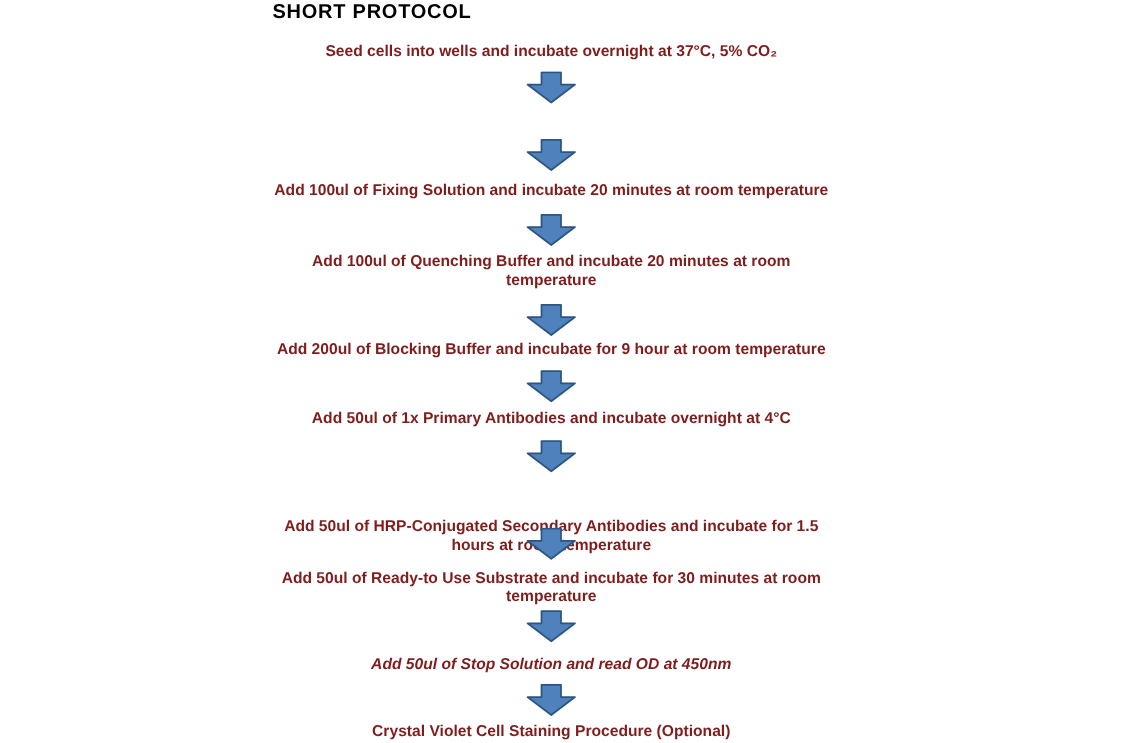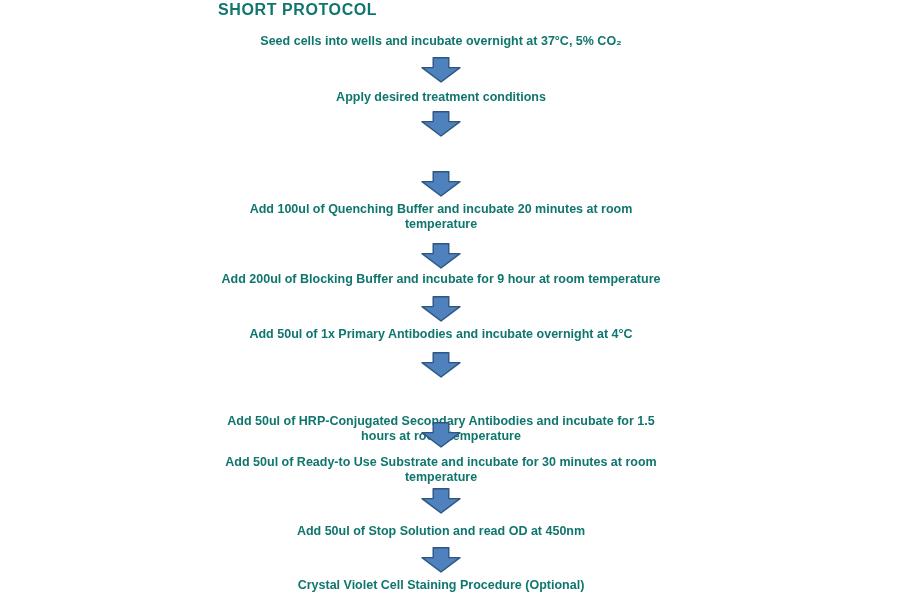--- a/index.html
+++ b/index.html
@@ -15,32 +15,32 @@
     overflow: hidden;
     font-family: "Liberation Sans", sans-serif;
   }
   .doc-title {
     position: absolute;
     left: 218px;
     top: 1px;
     font-size: 16px;
     font-weight: bold;
     letter-spacing: 0.6px;
-    color: #0f766e;
+    color: #000000;
     white-space: nowrap;
   }
   .step {
     position: absolute;
     left: 0;
     width: 882px;
     text-align: center;
     font-size: 12.5px;
     line-height: 14.5px;
     font-weight: bold;
-    color: #0f766e;
+    color: #7f1d1d;
     white-space: pre-line;
   }
   .arrow {
     position: absolute;
     left: 421px;
     width: 40px;
     height: 26px;
   }
   .arrow svg { display: block; }
 
@@ -54,47 +54,47 @@
   #step-3 { top: 202px; }
   #arrow-4 { top: 243px; }
   #step-4 { top: 272px; }
   #arrow-5 { top: 296px; }
   #step-5 { top: 327px; text-align: center; }
   #arrow-6 { top: 352px; }
   #step-6 { top: 384px; margin-top: 30px; }
   #arrow-7 { top: 422px; }
   #step-7 { top: 455px; }
   #arrow-8 { top: 488px; }
-  #step-8 { top: 524px; }
+  #step-8 { top: 524px; font-style: italic; }
   #arrow-9 { top: 547px; }
   #step-9 { top: 578px; }
 </style>
 </head>
 <body>
 
 <div class="canvas">
 
   <div class="doc-title">SHORT PROTOCOL</div>
 
   <div class="step" id="step-0">Seed cells into wells and incubate overnight at 37°C, 5% CO₂</div>
 
   <div class="arrow" id="arrow-1">
     <svg width="40" height="26" viewBox="0 0 40 26">
       <polygon points="12.2,0.8 27.8,0.8 27.8,10.6 39,10.6 20,25 1,10.6 12.2,10.6" fill="#4f81bd" stroke="#2c5581" stroke-width="1.4" stroke-linejoin="round"></polygon>
     </svg>
   </div>
 
-  <div class="step" id="step-1">Apply desired treatment conditions</div>
 
   <div class="arrow" id="arrow-2">
     <svg width="40" height="26" viewBox="0 0 40 26">
       <polygon points="12.2,0.8 27.8,0.8 27.8,10.6 39,10.6 20,25 1,10.6 12.2,10.6" fill="#4f81bd" stroke="#2c5581" stroke-width="1.4" stroke-linejoin="round"></polygon>
     </svg>
   </div>
 
+  <div class="step" id="step-2">Add 100ul of Fixing Solution and incubate 20 minutes at room temperature</div>
 
   <div class="arrow" id="arrow-3">
     <svg width="40" height="26" viewBox="0 0 40 26">
       <polygon points="12.2,0.8 27.8,0.8 27.8,10.6 39,10.6 20,25 1,10.6 12.2,10.6" fill="#4f81bd" stroke="#2c5581" stroke-width="1.4" stroke-linejoin="round"></polygon>
     </svg>
   </div>
 
   <div class="step" id="step-3">Add 100ul of Quenching Buffer and incubate 20 minutes at room
 temperature</div>
 

